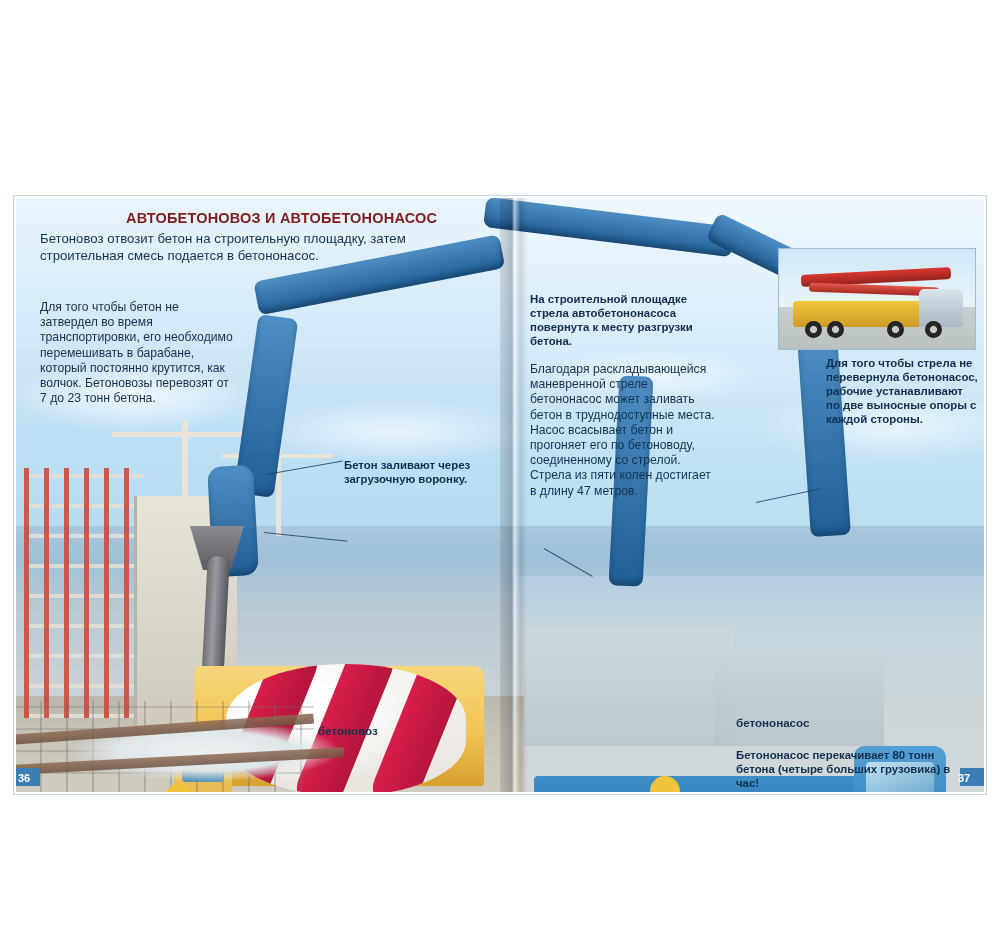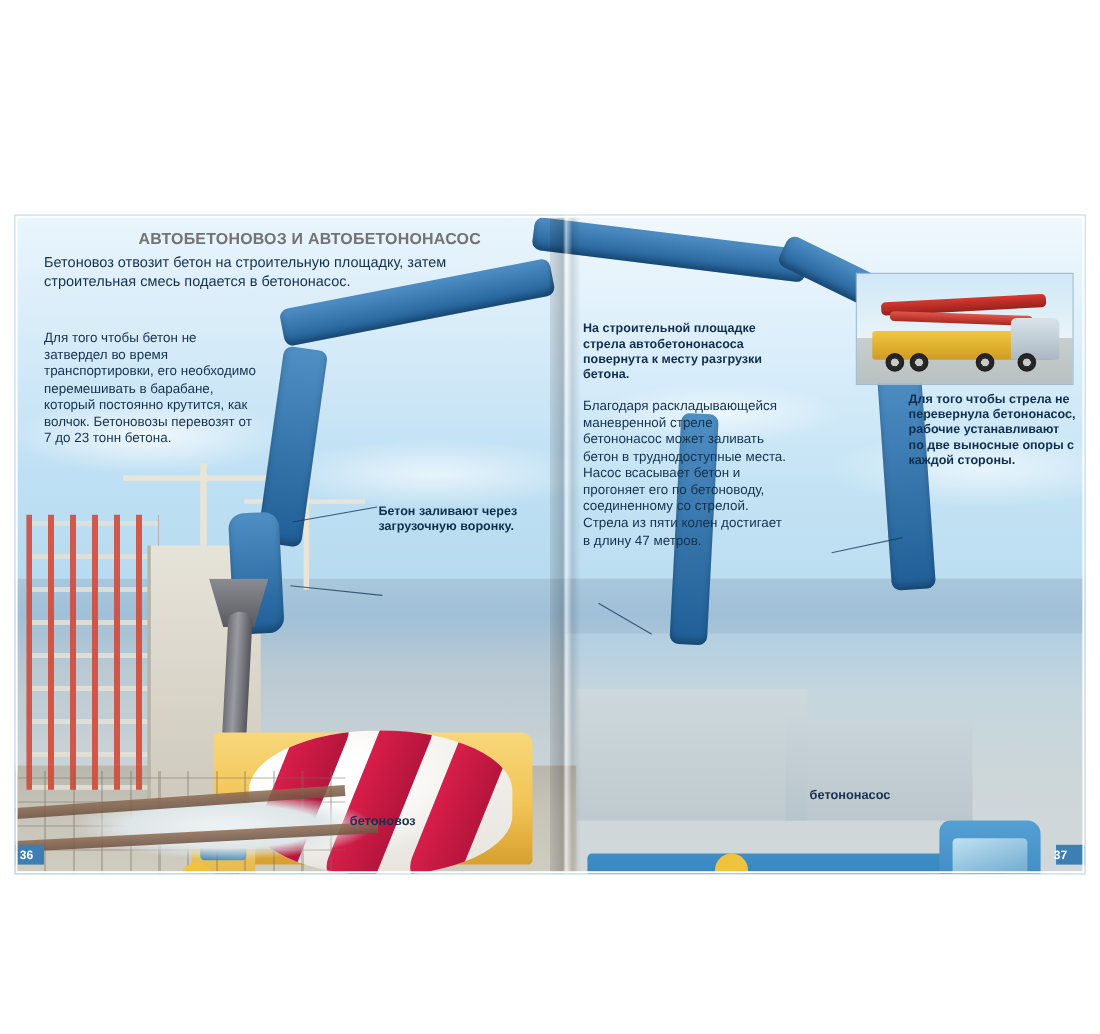--- a/index.html
+++ b/index.html
@@ -214,21 +214,21 @@
     position: absolute; inset: 0;
     border: 2px solid #ffffff;
     pointer-events: none;
   }
   
   .headline {
     position: absolute;
     left: 112px; top: 14px;
     font-size: 14.5px;
     font-weight: bold;
-    color: #737373;
+    color: #7f1d1d;
     letter-spacing: .2px;
   }
   .lead {
     position: absolute;
     left: 26px; top: 34px; width: 400px;
     font-size: 13.2px;
     line-height: 17px;
     color: #12324f;
   }
   .body-text {
@@ -253,21 +253,21 @@
   .t1 { left: 26px; top: 104px; width: 196px; }
   .t2 { left: 330px; top: 144px; width: 148px; }
   .t3 { left: 330px; top: 262px; width: 150px; }
   .t4 { left: 516px; top: 96px; width: 170px; }
   .t5 { left: 516px; top: 166px; width: 190px; }
   .t6 { left: 582px; top: 300px; width: 186px; }
   .t7 { left: 762px; top: 12px; width: 190px; }
   .t8 { left: 812px; top: 160px; width: 152px; }
   .t9 { left: 722px; top: 520px; }
   .t10 { left: 722px; top: 552px; width: 236px; font-size: 11.4px; line-height: 14px; }
-  .cap-left { left: 304px; top: 544px; }
+  .cap-left { left: 304px; top: 528px; }
   .pageno {
     position: absolute;
     font-size: 11px;
     color: #ffffff;
     font-weight: bold;
   }
   .pn-left { left: 4px; top: 576px; }
   .pn-right { left: 944px; top: 576px; }
   .pn-box {
     position: absolute;
@@ -392,20 +392,21 @@
     <div class="lead">Бетоновоз отвозит бетон на строительную площадку, затем строительная смесь подается в бетононасос.</div>
 
     <div class="body-text t1">Для того чтобы бетон не затвердел во время транспортировки, его необходимо перемешивать в барабане, который постоянно крутится, как волчок. Бетоновозы перевозят от 7 до 23 тонн бетона.</div>
     <div class="bold-call t3">Бетон заливают через загрузочную воронку.</div>
     <div class="caption-bold cap-left">бетоновоз</div>
 
     <div class="bold-call t4">На строительной площадке стрела автобетононасоса повернута к месту разгрузки бетона.</div>
     <div class="body-text t5">Благодаря раскладывающейся маневренной стреле бетононасос может заливать бетон в труднодоступные места. Насос всасывает бетон и прогоняет его по бетоноводу, соединенному со стрелой. Стрела из пяти колен достигает в длину 47 метров.</div>
     <div class="bold-call t8">Для того чтобы стрела не перевернула бетононасос, рабочие устанавливают по две выносные опоры с каждой стороны.</div>
     <div class="caption-bold t9">бетононасос</div>
+    <div class="bold-call t10">Бетононасос перекачивает 80 тонн бетона (четыре больших грузовика) в час!</div>
 
     <div class="pn-box pnb-left"></div>
     <div class="pageno pn-left">36</div>
     <div class="pn-box pnb-right"></div>
     <div class="pageno pn-right">37</div>
 
     <div class="page-border"></div>
   </div>
 </div>
 

